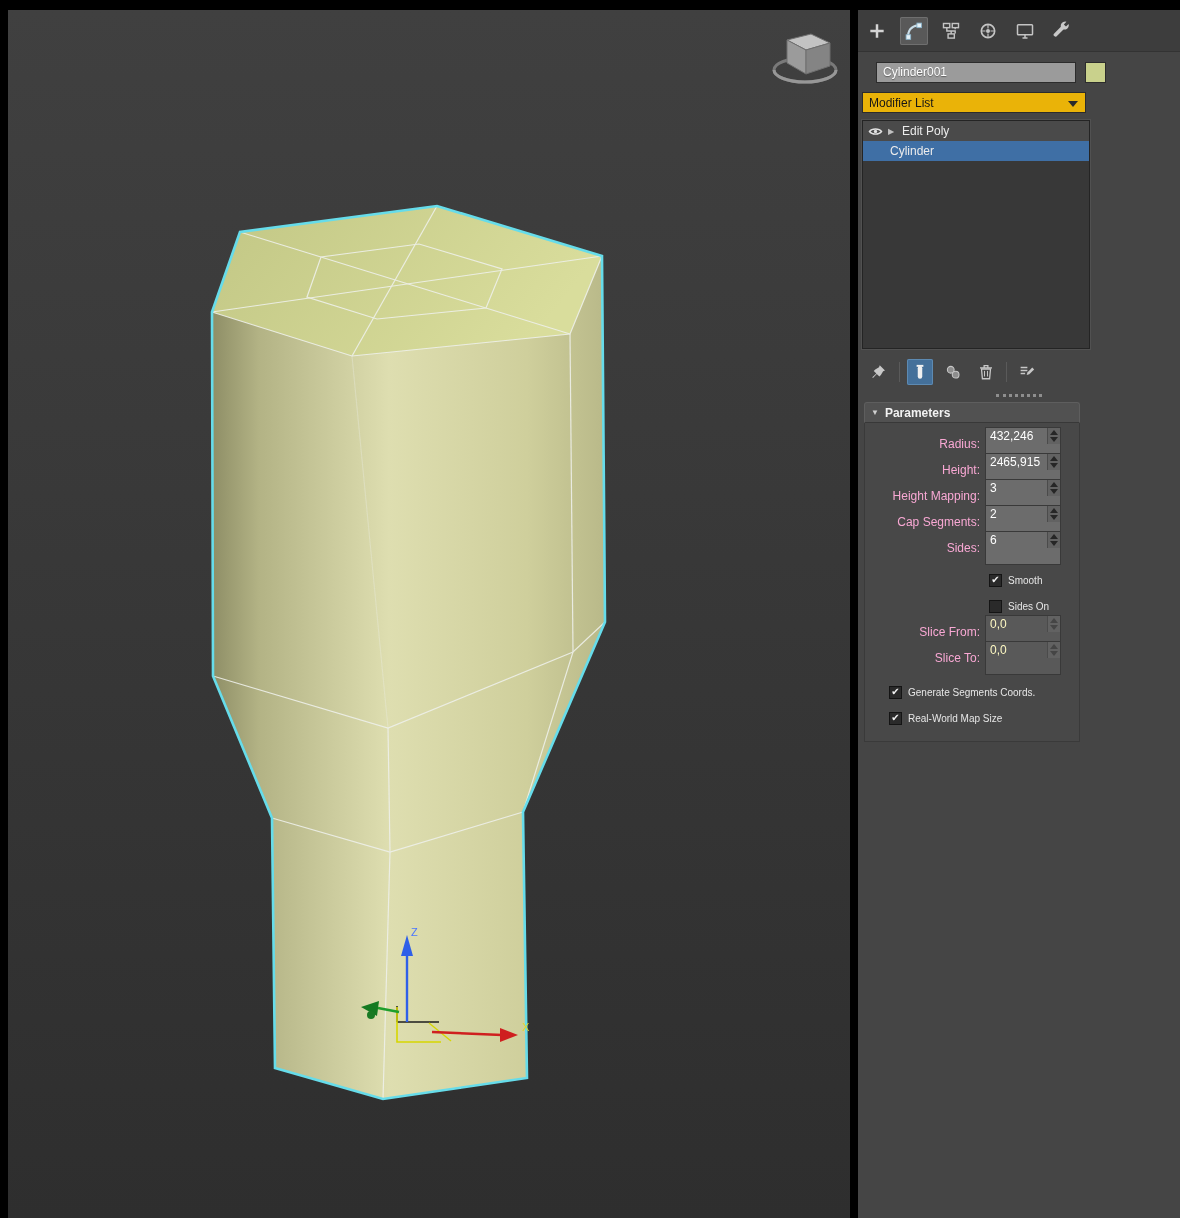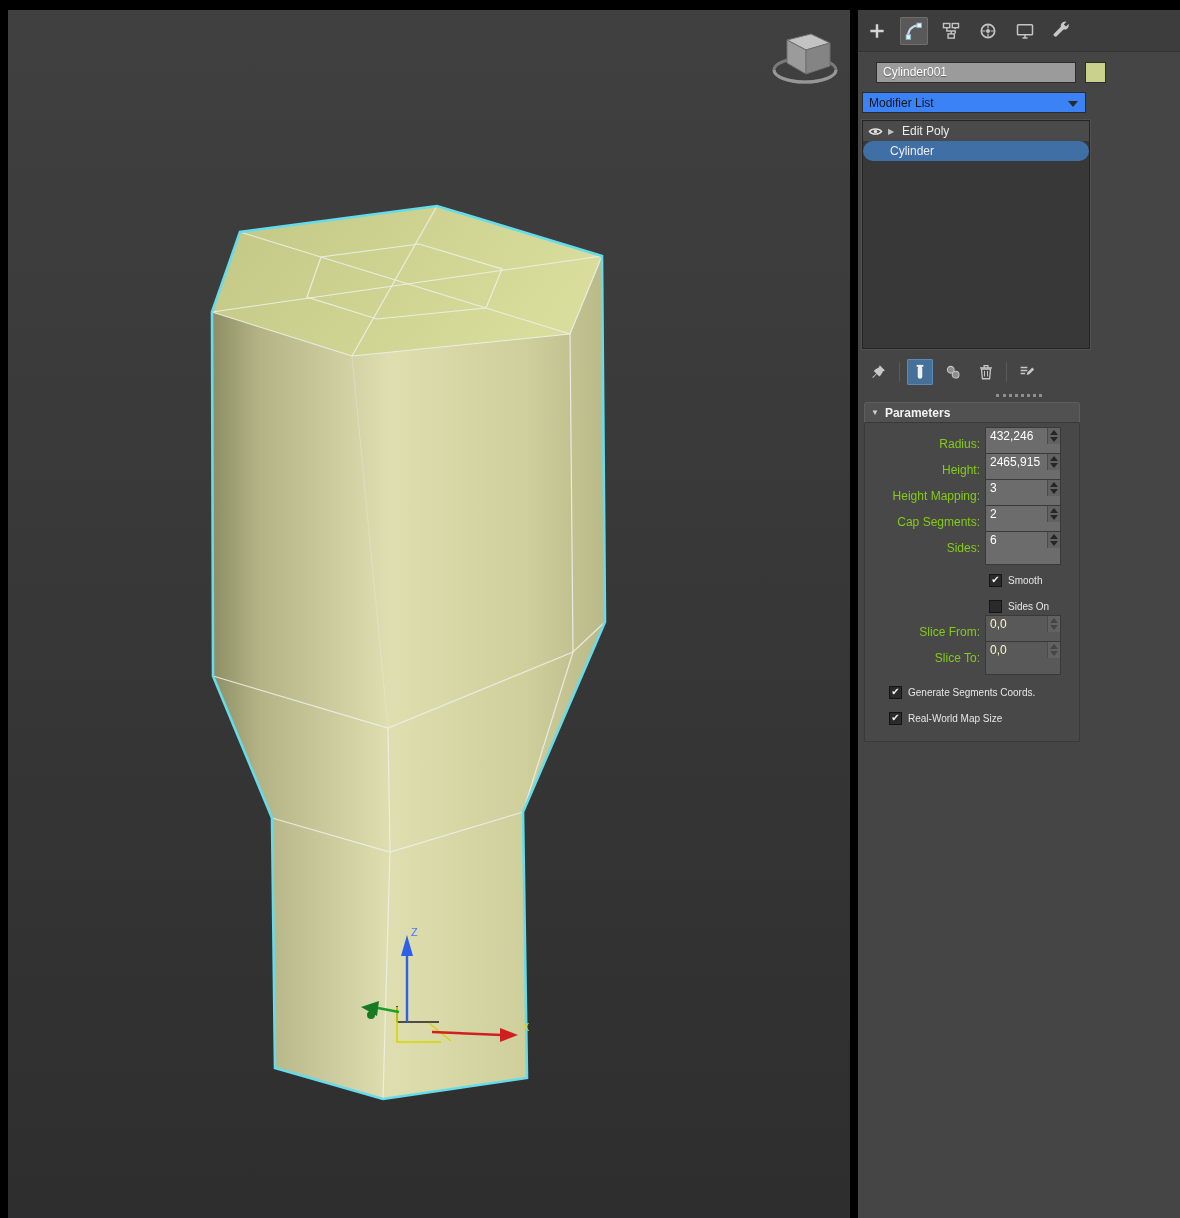--- a/index.html
+++ b/index.html
@@ -35,58 +35,58 @@
 
   .name-row { display:flex; align-items:center; gap:9px; margin:10px 4px 9px 4px;padding-left:14px; }
   .name-field {
     width:200px; height:21px; background:#9b9b9b; border:1px solid #2c2c2c;
     color:#fdfdfd; font-size:12px; line-height:19px; padding-left:6px;
     text-shadow:0 1px 1px rgba(60,60,60,.6);
   }
   .color-swatch { width:21px; height:21px; border:1px solid #2c2c2c; background:#c9d18c; }
 
   .combo {
-    width:224px; height:21px; margin:0 4px 7px 4px; background:#3b82f6;
+    width:224px; height:21px; margin:0 4px 7px 4px; background:#eab308;
     border:1px solid #2c2c2c; color:#161616; font-size:12px;
     display:flex; align-items:center; padding-left:6px; position:relative; cursor:pointer;
   }
   .combo-arrow {
     position:absolute; right:7px; top:8px; width:0; height:0;
     border-left:5px solid transparent; border-right:5px solid transparent;
     border-top:6px solid #2a2a2a;
   }
 
   .stack {
     margin:0 4px; width:228px; height:229px; background:#383838;
     border:1px solid #242424; box-shadow:0 0 0 1px #515151;
     overflow:hidden;
   }
   .stack-row { height:20px; display:flex; align-items:center; font-size:12px; color:#ececec; cursor:pointer; }
   .stack-row.editpoly { background:#4a4a4a; gap:5px; padding-left:5px; }
-  .stack-row.selected { background:#3f6fa5; padding-left:27px;border-radius:10px; }
+  .stack-row.selected { background:#3f6fa5; padding-left:27px; }
   .expand-arrow { color:#c2c2c2; font-size:8px; width:9px; }
 
   .stack-tools { display:flex; align-items:center; gap:7px; margin:9px 8px 2px 8px; height:28px; }
   .tool-btn { width:26px; height:26px; display:flex; align-items:center; justify-content:center; border-radius:2px; cursor:pointer; }
   .tool-btn.active { background:#44709a; box-shadow:inset 0 0 0 1px #5d8ab2; }
   .tool-sep { width:1px; height:20px; background:#5a5a5a; }
 
   .splitter { width:46px; margin:8px auto 5px auto; border-top:3px dotted #8e8e8e; cursor:row-resize; }
 
   .rollout { margin:5px 4px 0 6px; width:216px; }
   .rollout-header {
     height:21px; background:#515151; border:1px solid #5e5e5e; border-bottom-color:#383838;
     border-radius:3px 3px 0 0; display:flex; align-items:center; gap:6px; padding-left:6px;
     color:#f2f2f2; font-weight:bold; font-size:12px; cursor:pointer;
   }
   .rollout-header .tri { font-size:8px; color:#d0d0d0; font-weight:normal; }
   .rollout-body { background:#484848; border:1px solid #3a3a3a; border-top:none; padding:8px 0 10px 0; }
 
   .param-row { height:26px; display:flex; align-items:center; justify-content:flex-end; padding-right:18px; }
-  .param-label { font-size:12px; color:#84cc16; margin-right:5px; white-space:nowrap; }
+  .param-label { font-size:12px; color:#f9a8d4; margin-right:5px; white-space:nowrap; }
   .spin-field {
     width:76px; height:34px; background:#6c6c6c; border:1px solid #393939;
     position:relative; color:#fff; font-size:12px; line-height:16px; padding-left:4px;
     cursor:text; flex:none;
   }
   .spin-field.disabled { background:#595959; color:#fef9c3; }
   .spinner { position:absolute; right:0; top:0; width:13px; height:16px; background:#626262; border-left:1px solid #4b4b4b; }
   .spin-up, .spin-down { position:absolute; left:2px; width:0; height:0; cursor:pointer;
     border-left:4px solid transparent; border-right:4px solid transparent; }
   .spin-up { top:2px; border-bottom:5px solid #262626; }

